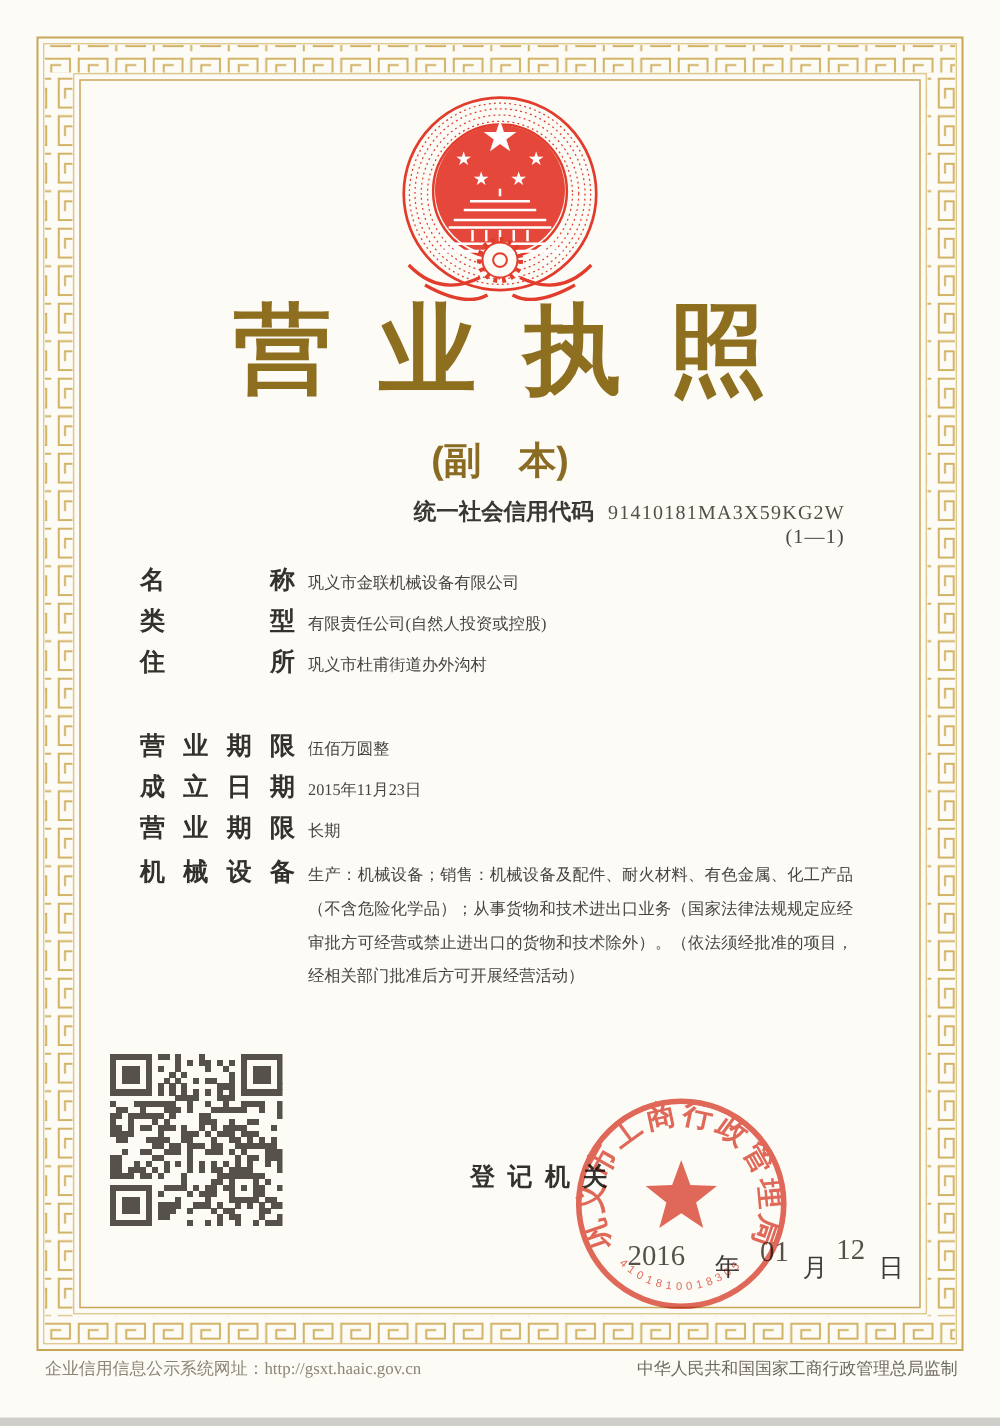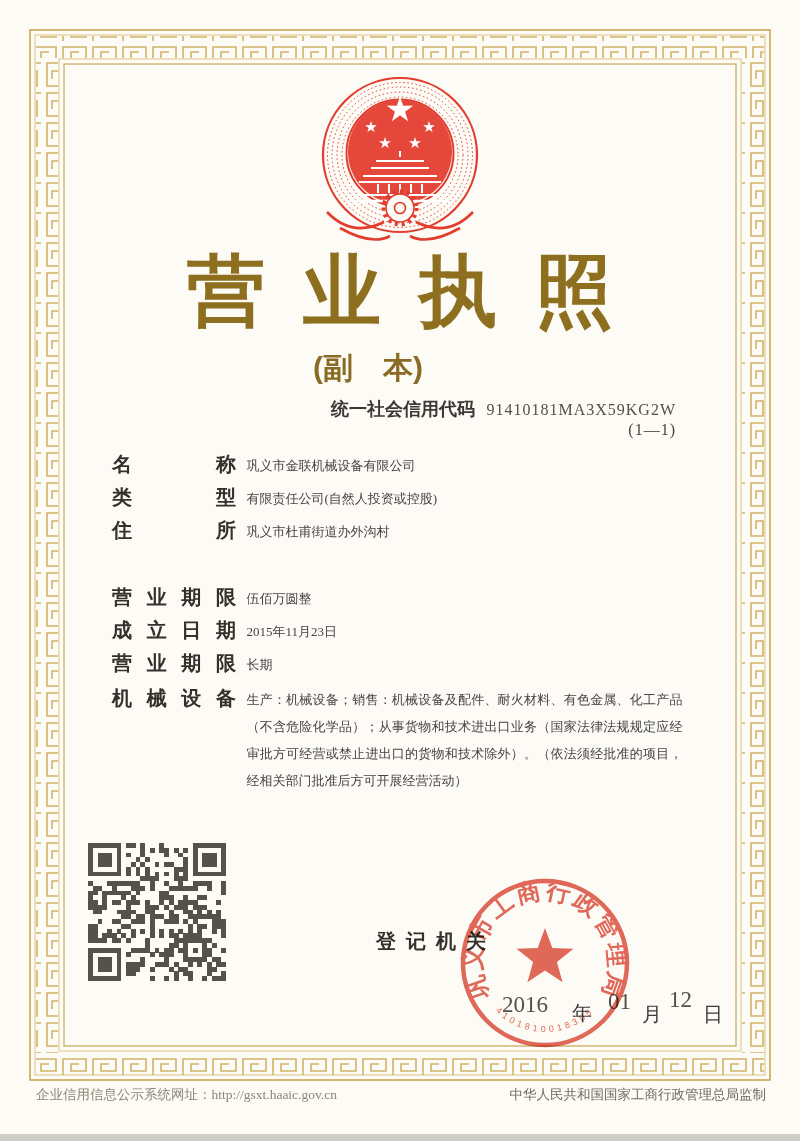--- a/index.html
+++ b/index.html
@@ -1,24 +1,24 @@
 <!DOCTYPE html>
 <html><head>
 <meta charset="utf-8">
 <style>
   html,body{margin:0;padding:0;background:#fff;}
   .page{position:relative;width:800px;height:1141px;background:#fcfbf6;overflow:hidden;
         font-family:"Liberation Sans",sans-serif;}
   svg{display:block;}
   .frame-svg{position:absolute;left:0;top:0;}
   .emblem-svg{position:absolute;left:310px;top:65px;}
-  .doc-title{position:absolute;left:0;top:240px;width:800px;text-align:center;
+  .doc-title{position:absolute;left:0;top:228px;width:800px;text-align:center;
              font-size:78px;font-weight:bold;color:#8d6f1f;letter-spacing:38px;text-indent:38px;
              font-family:"Liberation Sans",sans-serif;}
-  .doc-subtitle{position:absolute;left:0;top:348px;width:736px;text-align:center;
+  .doc-subtitle{position:absolute;left:0;top:348px;width:800px;text-align:center;
                 font-size:30px;font-weight:600;color:#8a6b24;}
   .code-line{position:absolute;top:397px;right:124px;white-space:nowrap;}
   .code-label{font-size:18px;font-weight:bold;color:#3b3733;}
   .code-value{font-size:16px;color:#54504a;font-family:"Liberation Serif",serif;margin-left:7px;letter-spacing:1px;}
   .copy-note{position:absolute;top:421px;right:124px;font-size:16px;color:#4a4641;
              font-family:"Liberation Serif",serif;letter-spacing:1px;}
   .row{position:absolute;left:112px;white-space:nowrap;}
   .flabel{display:inline-block;width:124px;text-align:justify;text-align-last:justify;
           font-weight:bold;font-size:20px;color:#34302b;vertical-align:top;line-height:24px;}
   .fvalue{display:inline-block;margin-left:6px;width:452px;white-space:normal;

